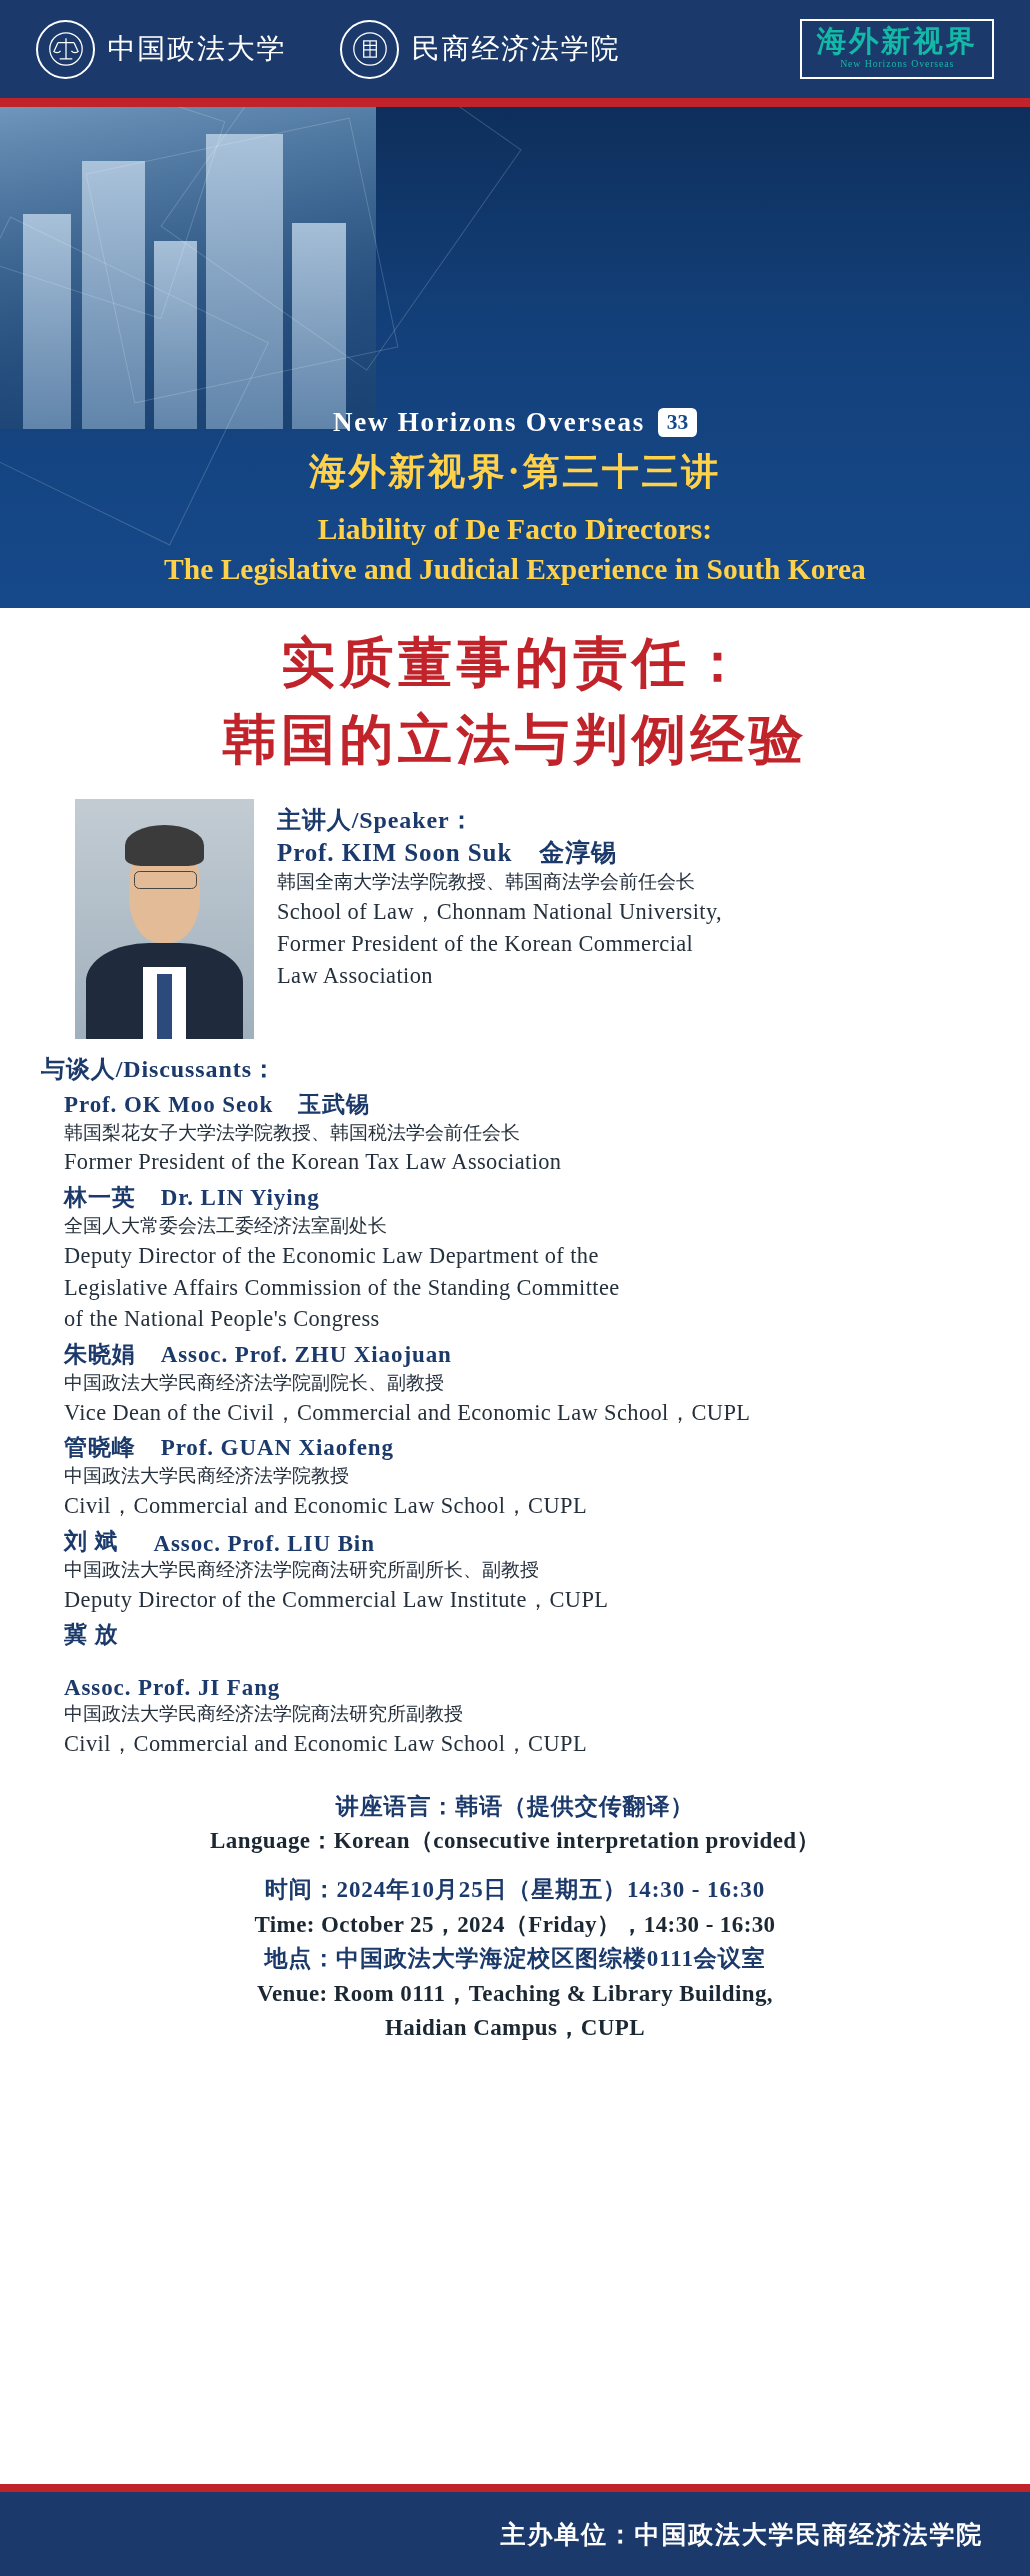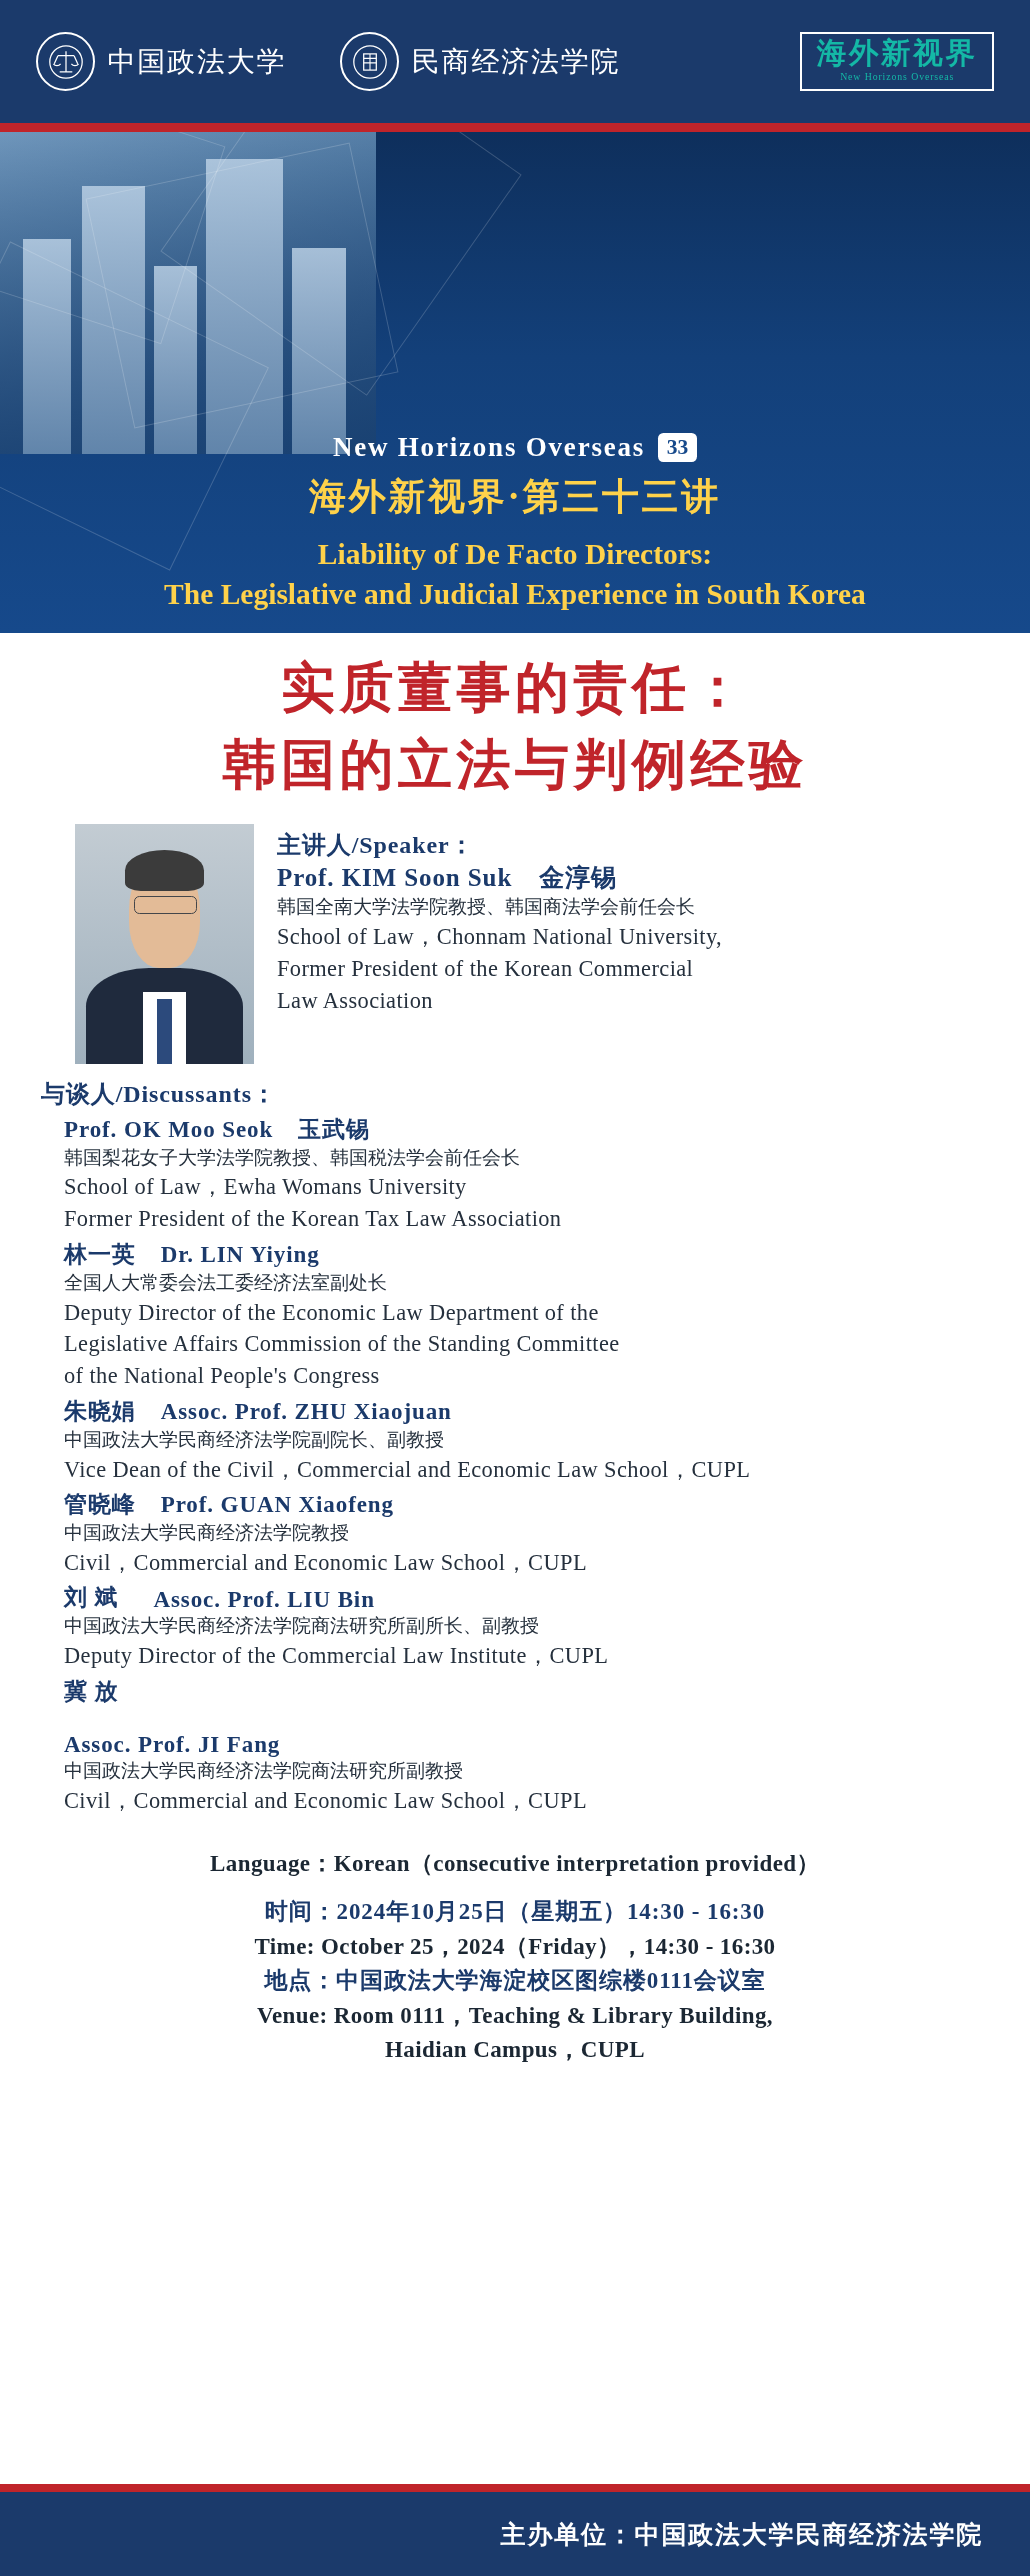--- a/index.html
+++ b/index.html
@@ -12,21 +12,21 @@
   }
   .poster{
     position:relative;
     width:1030px;height:2576px;
     background:#ffffff;
     overflow:hidden;
   }
   
   .header{
     position:relative;
-    height:123px;
+    height:98px;
     background:#1b3a6b;
     display:flex;align-items:center;
     padding:0 36px;
     box-sizing:border-box;
   }
   .hdr-group{display:flex;align-items:center;}
   .hdr-logo{
     width:55px;height:55px;border-radius:50%;
     border:2.7px solid #ffffff;
     display:flex;align-items:center;justify-content:center;
@@ -251,21 +251,20 @@
 
     <div class="sec">
       <div class="sec-head">与谈人/Discussants：</div>
 
       <div class="entry">
         <div style="display:flex;gap:25px;align-items:baseline;">
           <span class="nm">Prof.  OK Moo Seok</span>
           <span class="nm">玉武锡</span>
         </div>
         <div class="ln-cn">韩国梨花女子大学法学院教授、韩国税法学会前任会长</div>
-        <div class="ln-en">School of Law，Ewha Womans University</div>
         <div class="ln-en">Former President of the Korean Tax Law Association</div>
       </div>
 
       <div class="entry">
         <div style="display:flex;gap:25px;align-items:baseline;">
           <span class="nm">林一英</span>
           <span class="nm">Dr.  LIN Yiying</span>
         </div>
         <div class="ln-cn">全国人大常委会法工委经济法室副处长</div>
         <div class="ln-en">Deputy Director of the Economic Law Department of the</div>
@@ -304,20 +303,21 @@
         <div style="display:flex;gap:25px;align-items:baseline;flex-direction:column;">
           <span class="nm">冀 放</span>
           <span class="nm">Assoc. Prof.  JI Fang</span>
         </div>
         <div class="ln-cn">中国政法大学民商经济法学院商法研究所副教授</div>
         <div class="ln-en">Civil，Commercial and Economic Law School，CUPL</div>
       </div>
     </div>
 
     <div class="info">
+      <div class="cn">讲座语言：韩语（提供交传翻译）</div>
       <div class="en">Language：Korean（consecutive interpretation provided）</div>
       <div class="info-gap"></div>
       <div class="cn">时间：2024年10月25日（星期五）14:30 - 16:30</div>
       <div class="en">Time: October 25，2024（Friday），14:30 - 16:30</div>
       <div class="cn">地点：中国政法大学海淀校区图综楼0111会议室</div>
       <div class="en">Venue: Room  0111，Teaching &amp; Library Building,</div>
       <div class="en">Haidian Campus，CUPL</div>
     </div>
   </div>
 

